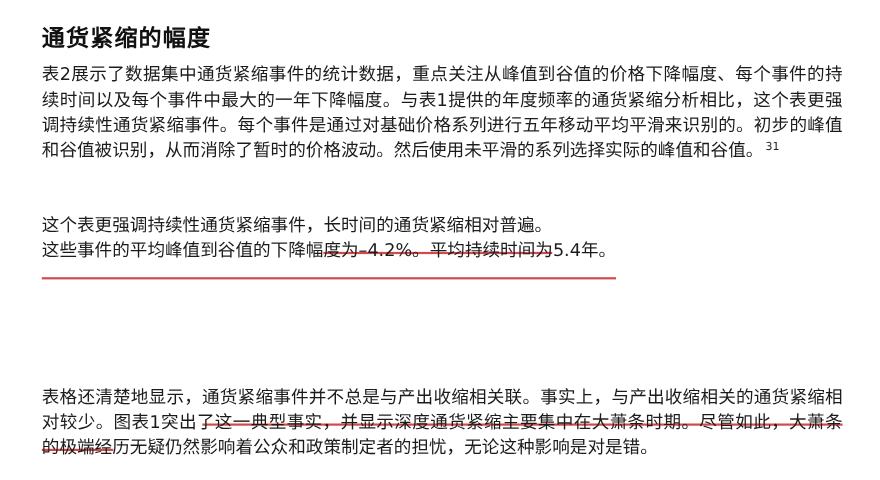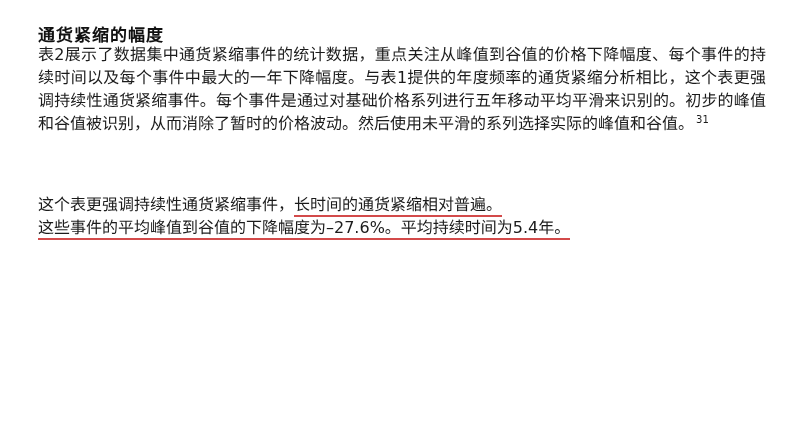--- a/index.html
+++ b/index.html
@@ -18,57 +18,58 @@
   }
   .page {
     position: absolute;
     inset: 0;
   }
   .doc-heading {
     position: absolute;
     left: 38px;
     top: 24px;
     margin: 0;
-    font-size: 17px;
+    font-size: 21px;
     line-height: 22px;
     font-weight: 700;
     color: #111111;
     letter-spacing: 1px;
   }
   .para {
     position: absolute;
     left: 38px;
     width: 728px;
     margin: 0;
     font-size: 16px;
     line-height: 23px;
     text-align: justify;
     color: #1b1b1b;
   }
-  #p1 { top: 43px; }
+  #p1 { top: 56px; }
   #p2 { top: 193px; }
   #p3 { top: 349px; }
   .u-red {
     border-bottom: 2px solid #d34a4a;
-    padding-bottom: 1px;
+    padding-bottom: 15px;
     box-decoration-break: slice;
   }
   sup.fn {
     font-size: 10px;
     line-height: 0;
     vertical-align: super;
     margin-left: 2px;
     color: #1b1b1b;
   }
 </style>
 </head>
 <body>
 
 <div class="page">
 
   <h1 class="doc-heading">通货紧缩的幅度</h1>
 
   <p class="para" id="p1"><span>表2展示了数据集中通货紧缩事件的统计数据，重点关注从峰值到谷值的价格下降幅度、每个事件的持续时间以及每个事件中最大的一年下降幅度。与表1提供的年度频率的通货紧缩分析相比，这个表更强调持续性通货紧缩事件。每个事件是通过对基础价格系列进行五年移动平均平滑来识别的。初步的峰值和谷值被识别，从而消除了暂时的价格波动。然后使用未平滑的系列选择实际的峰值和谷值。</span><sup class="fn">31</sup></p>
 
-  <p class="para" id="p2"><span>这个表更强调持续性通货紧缩事件，</span><span class="u-red">长时间的通货紧缩相对普遍。</span><br><span class="u-red">这些事件的平均峰值到谷值的下降幅度为–27.6%。平均持续时间为5.4年。</span><br></p>
+  <p class="para" id="p2"><span>这个表更强调持续性通货紧缩事件，</span><span class="u-red">长时间的通货紧缩相对普遍。</span><br><span class="u-red">这些事件的平均峰值到谷值的下降幅度为–4.2%。平均持续时间为5.4年。</span><br></p>
 
+  <p class="para" id="p3"><span>表格还清楚地显示，</span><span class="u-red">通货紧缩事件并不总是与产出收缩相关联。事实上，与产出收缩相关的通货紧缩相对较少。</span><span>图表1突出了这一典型事实，并显示深度通货紧缩主要集中在大萧条时期。尽管如此，大萧条的极端经历无疑仍然影响着公众和政策制定者的担忧，无论这种影响是对是错。</span></p>
 
 </div>
 
 </body></html>

